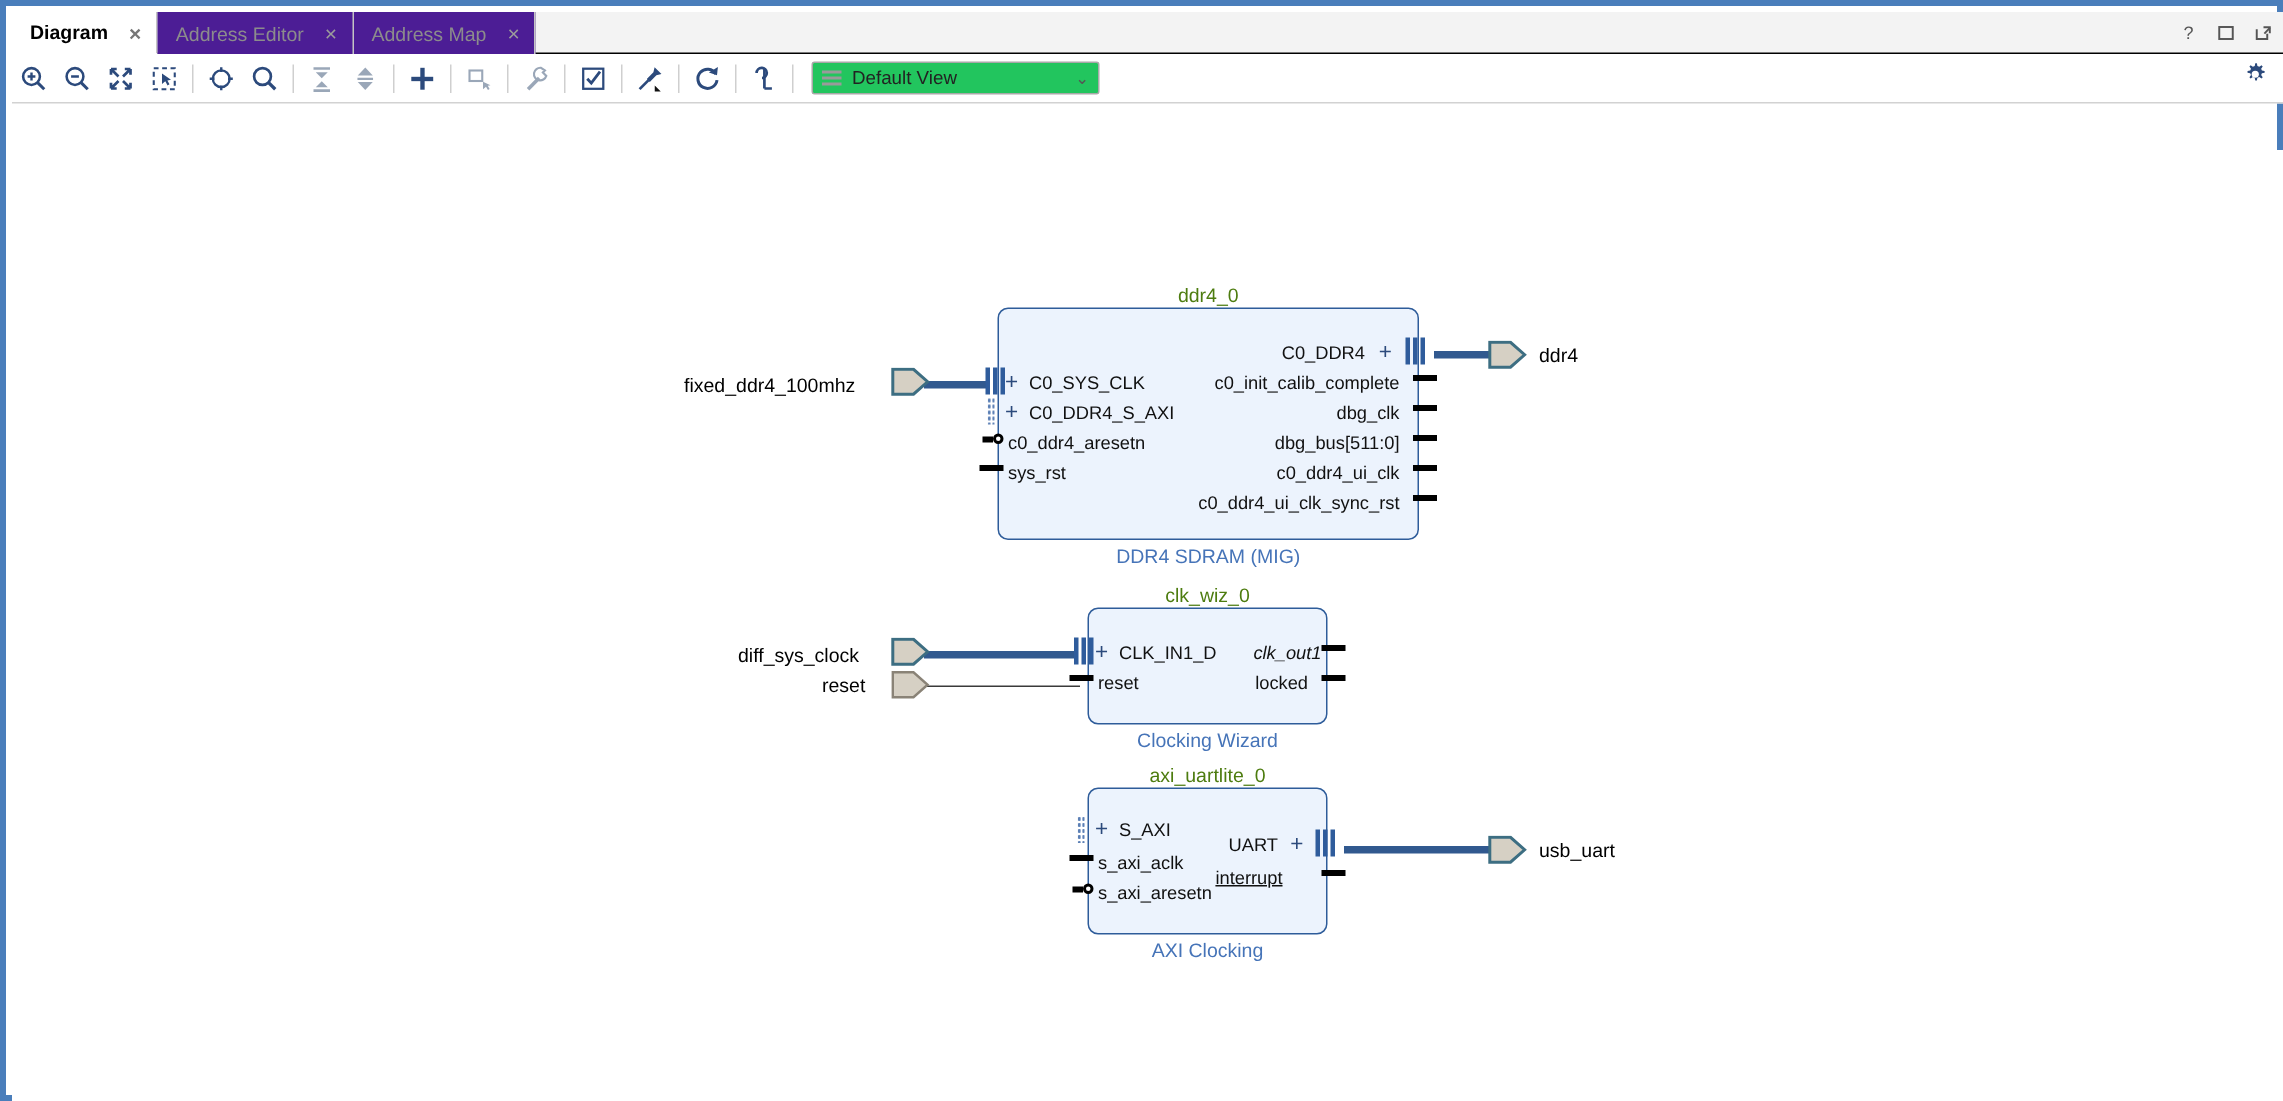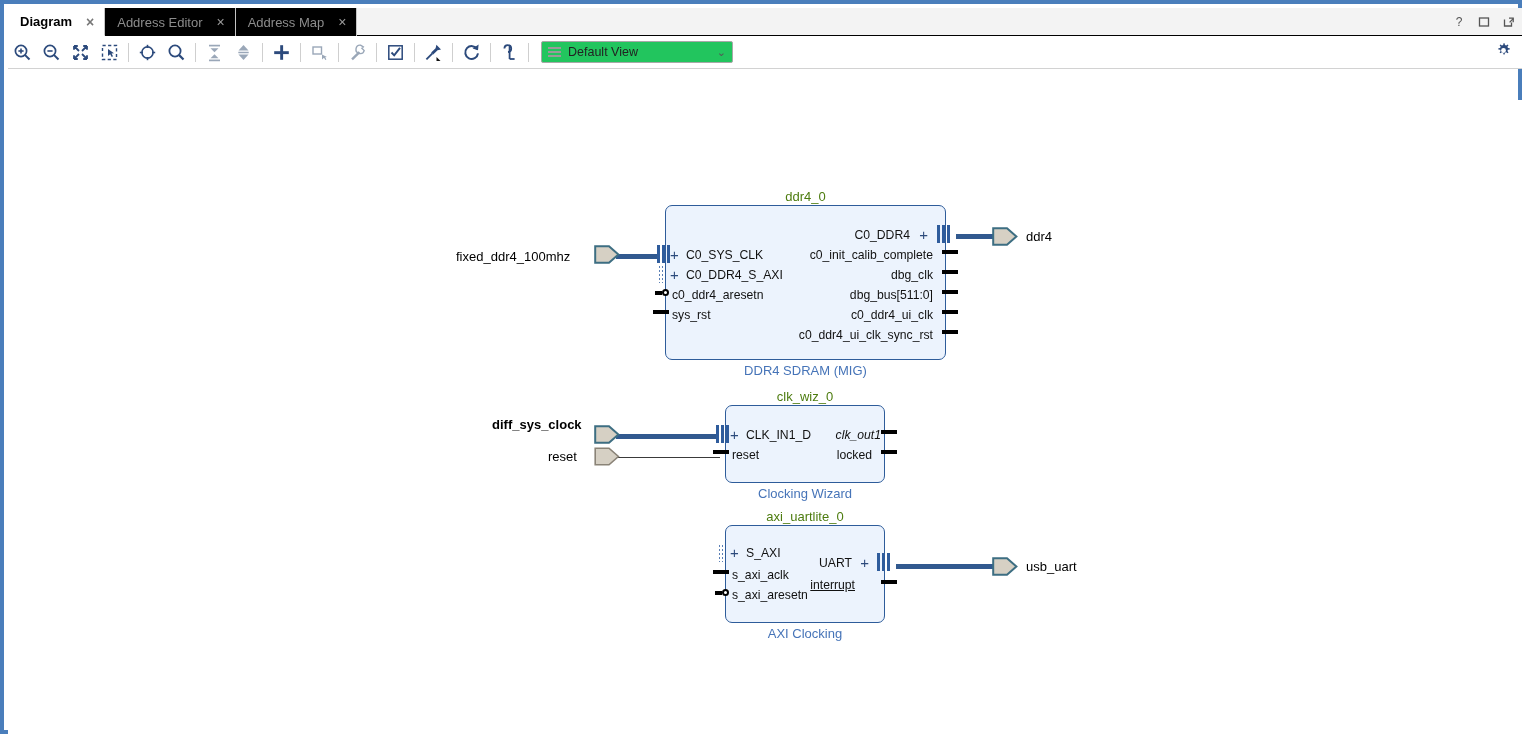--- a/index.html
+++ b/index.html
@@ -20,21 +20,21 @@
     position:absolute;left:4px;top:4px;width:1514px;height:28px;
     background:#f3f3f3;
     border-bottom:1px solid #000000;
     box-sizing:border-box;
   }
   .tabs{position:absolute;left:0;top:0;height:28px;display:flex;align-items:stretch;}
   .tab{
     display:flex;align-items:center;
     height:28px;box-sizing:border-box;
     padding:0 8px 0 12px;
-    background:#000000;
+    background:#4c1d95;
     border-right:1px solid #c4c4c4;
     font-size:13px;color:#8c8c8c;
     white-space:nowrap;
   }
   .tab.active{
     background:#ffffff;color:#000000;font-weight:bold;
     border-bottom:1px solid #ffffff;
   }
   .tab .lbl{margin-right:12px;}
   .tab .xbtn{
@@ -401,21 +401,21 @@
       <div class="stub" style="left:277px;top:125px;width:16px;"></div>
     </div>
 
     <div class="extport" style="left:984px;top:127px;">
       <svg width="26" height="19" viewBox="0 0 26 19">
           <path d="M1.2 1.2 H15 L24.4 9.5 L15 17.8 H1.2 Z" fill="#d6d0c4" stroke="#3d6e82" stroke-width="2"></path>
         </svg>
     </div>
     <div class="extlbl" style="left:1018px;top:129px;">ddr4</div>
 
-    <div class="extlbl" style="left:484px;top:317px;font-weight:bold;">diff_sys_clock</div>
+    <div class="extlbl" style="left:484px;top:329px;">diff_sys_clock</div>
     <div class="extport" style="left:586px;top:325px;">
       <svg width="26" height="19" viewBox="0 0 26 19">
           <path d="M1.2 1.2 H15 L24.4 9.5 L15 17.8 H1.2 Z" fill="#d6d0c4" stroke="#3d6e82" stroke-width="2"></path>
         </svg>
     </div>
 
     <div class="extlbl" style="left:540px;top:349px;">reset</div>
     <div class="extport" style="left:586px;top:347px;">
       <svg width="26" height="19" viewBox="0 0 26 19">
           <path d="M1.2 1.2 H15 L24.4 9.5 L15 17.8 H1.2 Z" fill="#d6d0c4" stroke="#8a8377" stroke-width="1.6"></path>

